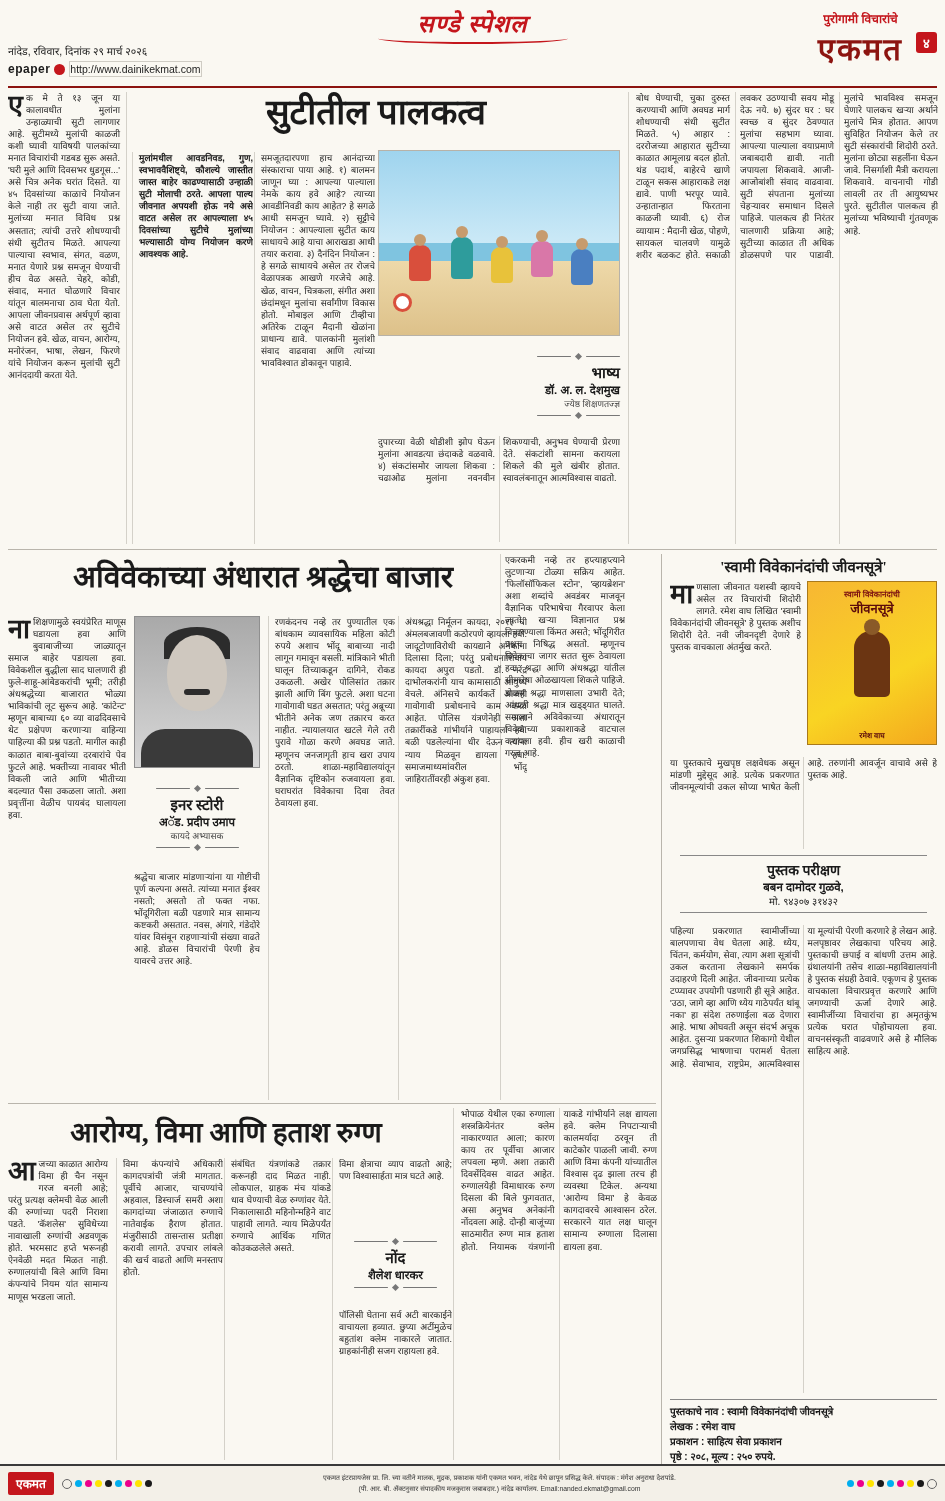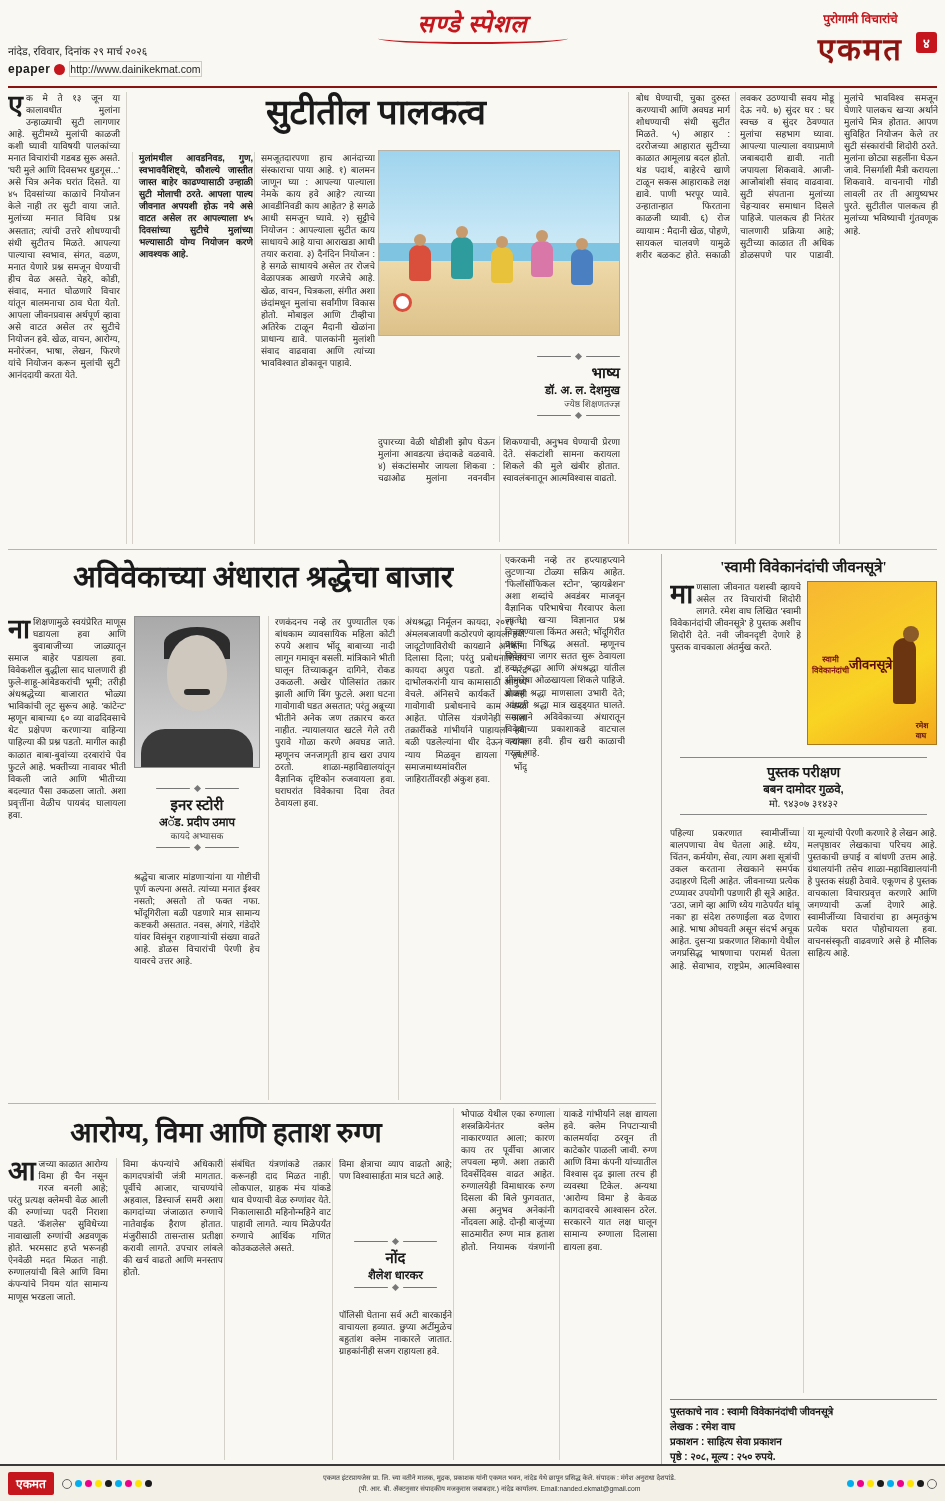--- a/index.html
+++ b/index.html
@@ -95,21 +95,21 @@
 
   
   .rail{position:absolute;left:661px;top:554px;width:276px;height:910px;box-sizing:border-box;
         border-left:1px solid #b9b5ac;padding-left:8px;display:flex;flex-direction:column;}
   .r-head{font-size:15px;font-weight:bold;text-align:center;padding:2px 0 5px;
           font-family:"Liberation Serif",serif;}
   .r-toprow{display:flex;gap:6px;height:170px;}
   .r-lead{flex:1;overflow:hidden;}
   .book{width:130px;height:164px;flex:none;box-sizing:border-box;border:1px solid #a9791b;
         background:linear-gradient(150deg,#f7b733,#f9d423 60%,#f4a81e);
-        display:flex;align-items:center;padding:6px 4px 4px;}
+        display:flex;flex-direction:column;align-items:center;padding:6px 4px 4px;}
   .bk-t1{font-size:8px;font-weight:bold;color:#7c1111;text-align:center;}
   .bk-t2{font-size:13px;font-weight:bold;color:#5c0c0c;text-align:center;}
   .bk-man{position:relative;width:36px;height:66px;background:#6b3512;border-radius:17px 17px 5px 5px;margin-top:14px;}
   .bk-man::before{content:"";position:absolute;top:-12px;left:10px;width:16px;height:16px;border-radius:50%;background:#8a5a28;}
   .bk-author{margin-top:auto;font-size:7.5px;font-weight:bold;color:#5c0c0c;}
   .r-mid1{height:92px;margin-top:6px;column-count:2;column-gap:8px;column-rule:1px solid #d4d1c9;overflow:hidden;}
   .r-orn{margin:6px 10px;border-top:1px solid #888;border-bottom:1px solid #888;padding:4px 0;text-align:center;}
   .r-orn-label{font-size:14px;font-weight:bold;font-family:"Liberation Serif",serif;}
   .r-orn-name{font-size:11.5px;font-weight:bold;}
   .r-orn-phone{font-size:10px;}
@@ -249,20 +249,21 @@
       <div class="r-lead colt">
         <span class="dc">मा</span><span>णसाला जीवनात यशस्वी व्हायचे असेल तर विचारांची शिदोरी लागते. रमेश वाघ लिखित 'स्वामी विवेकानंदांची जीवनसूत्रे' हे पुस्तक अशीच शिदोरी देते. नवी जीवनदृष्टी देणारे हे पुस्तक वाचकाला अंतर्मुख करते.</span>
       </div>
       <div class="book">
         <div class="bk-t1">स्वामी विवेकानंदांची</div>
         <div class="bk-t2">जीवनसूत्रे</div>
         <div class="bk-man"></div>
         <div class="bk-author">रमेश वाघ</div>
       </div>
     </div>
+    <div class="r-mid1 colt">या पुस्तकाचे मुखपृष्ठ लक्षवेधक असून मांडणी मुद्देसूद आहे. प्रत्येक प्रकरणात जीवनमूल्यांची उकल सोप्या भाषेत केली आहे. तरुणांनी आवर्जून वाचावे असे हे पुस्तक आहे.</div>
     <div class="r-orn">
       <div class="r-orn-label">पुस्तक परीक्षण</div>
       <div class="r-orn-name">बबन दामोदर गुळवे,</div>
       <div class="r-orn-phone">मो. ९४३०७ ३१४३२</div>
     </div>
     <div class="r-mid2 colt">पहिल्या प्रकरणात स्वामीजींच्या बालपणाचा वेध घेतला आहे. ध्येय, चिंतन, कर्मयोग, सेवा, त्याग अशा सूत्रांची उकल करताना लेखकाने समर्पक उदाहरणे दिली आहेत. जीवनाच्या प्रत्येक टप्प्यावर उपयोगी पडणारी ही सूत्रे आहेत. 'उठा, जागे व्हा आणि ध्येय गाठेपर्यंत थांबू नका' हा संदेश तरुणाईला बळ देणारा आहे. भाषा ओघवती असून संदर्भ अचूक आहेत. दुसऱ्या प्रकरणात शिकागो येथील जगप्रसिद्ध भाषणाचा परामर्श घेतला आहे. सेवाभाव, राष्ट्रप्रेम, आत्मविश्वास या मूल्यांची पेरणी करणारे हे लेखन आहे. मलपृष्ठावर लेखकाचा परिचय आहे. पुस्तकाची छपाई व बांधणी उत्तम आहे. ग्रंथालयांनी तसेच शाळा-महाविद्यालयांनी हे पुस्तक संग्रही ठेवावे. एकूणच हे पुस्तक वाचकाला विचारप्रवृत्त करणारे आणि जगण्याची ऊर्जा देणारे आहे. स्वामीजींच्या विचारांचा हा अमृतकुंभ प्रत्येक घरात पोहोचायला हवा. वाचनसंस्कृती वाढवणारे असे हे मौलिक साहित्य आहे.</div>
     <div class="r-details">
       <div>पुस्तकाचे नाव : स्वामी विवेकानंदांची जीवनसूत्रे</div>
       <div>लेखक : रमेश वाघ</div>
       <div>प्रकाशन : साहित्य सेवा प्रकाशन</div>

